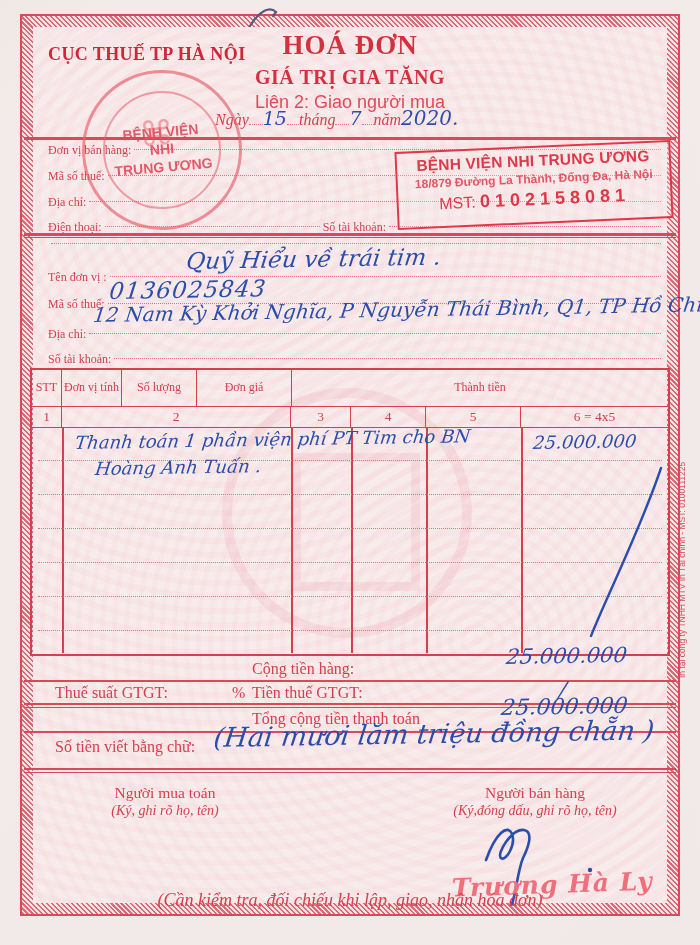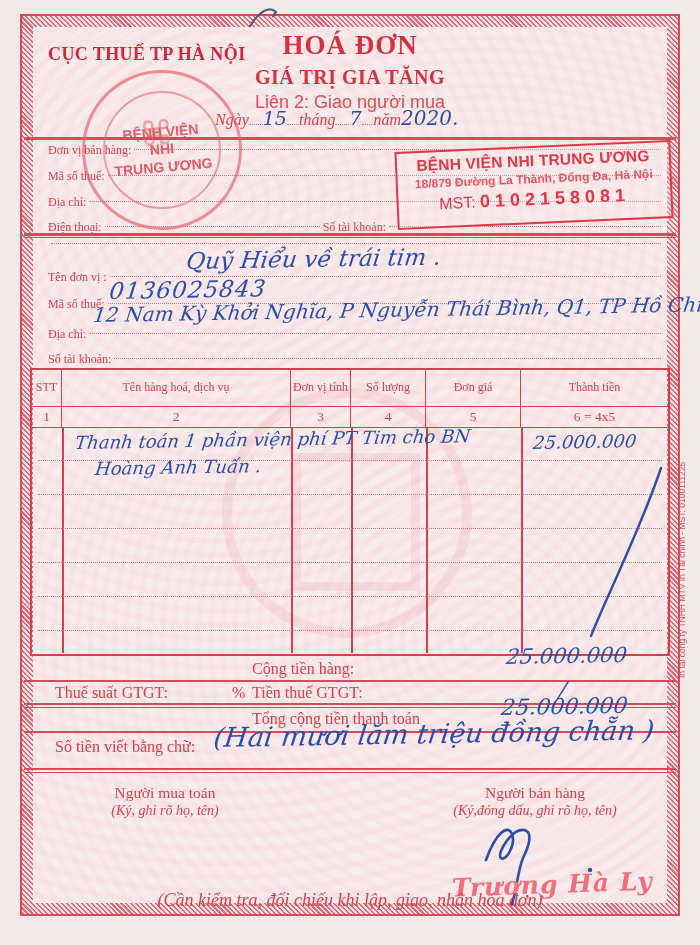--- a/index.html
+++ b/index.html
@@ -185,21 +185,20 @@
   </div>
   <div class="abs hw" style="left:92px;top:303px;font-size:20px;">12 Nam Kỳ Khởi Nghĩa, P Nguyễn Thái Bình, Q1, TP Hồ Chí Minh</div>
   <div class="abs lrow" style="left:48px;top:352px;width:616px;">
     <span>Số tài khoản:</span>
       <span class="dots"></span>
   </div>
 
   <div class="abs tbl">
     <div class="thead">
       <div class="c1">STT</div>
-      <div class="c2">Tên hàng hoá, dịch vụ</div>
       <div class="c3">Đơn vị tính</div>
       <div class="c4">Số lượng</div>
       <div class="c5">Đơn giá</div>
       <div class="c6">Thành tiền</div>
     </div>
     <div class="tnums">
       <div class="c1">1</div>
       <div class="c2">2</div>
       <div class="c3">3</div>
       <div class="c4">4</div>

